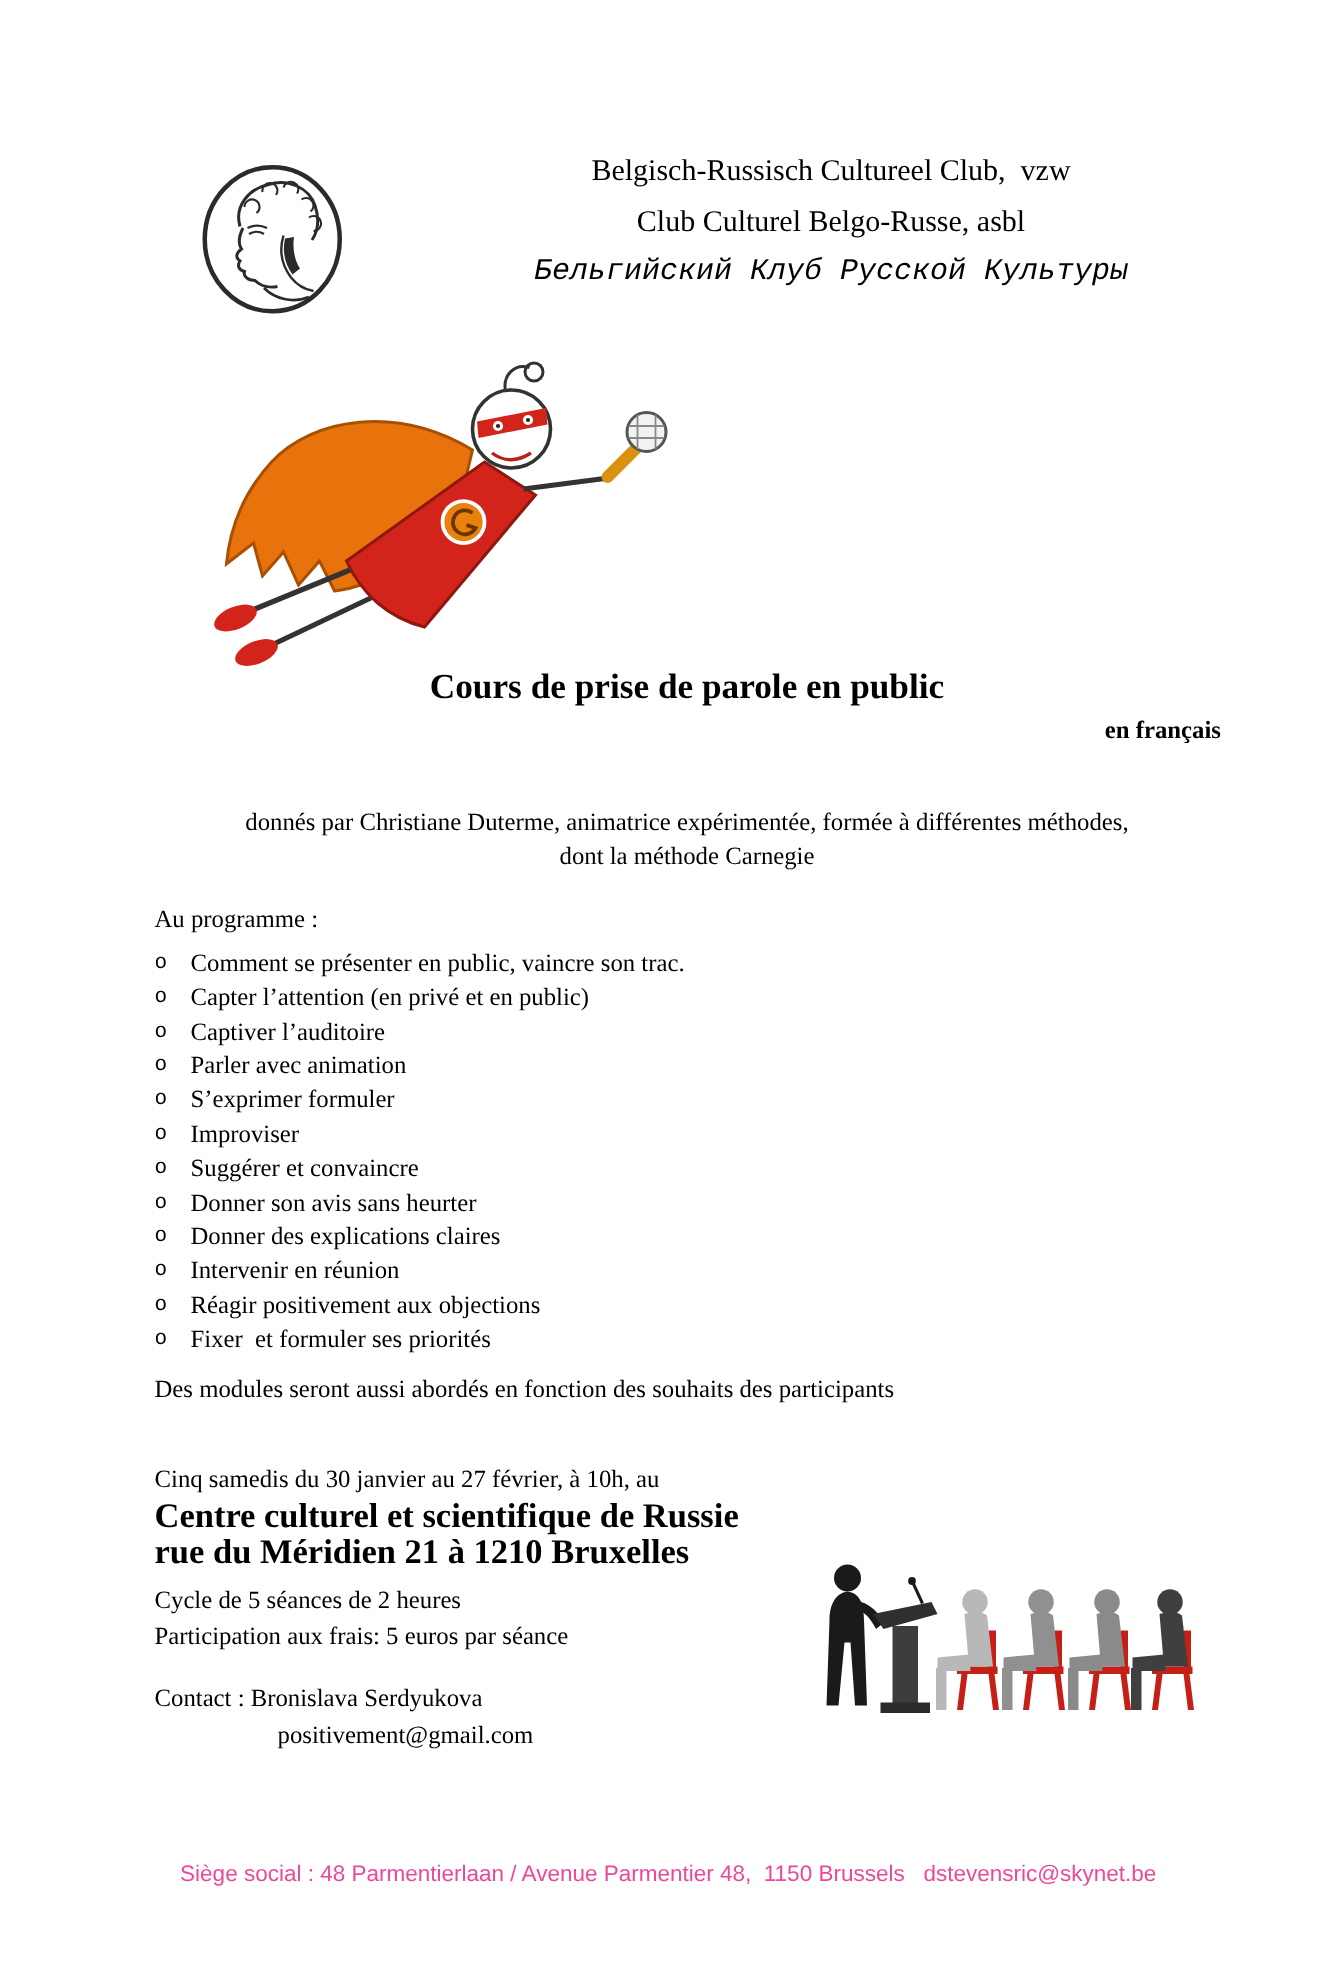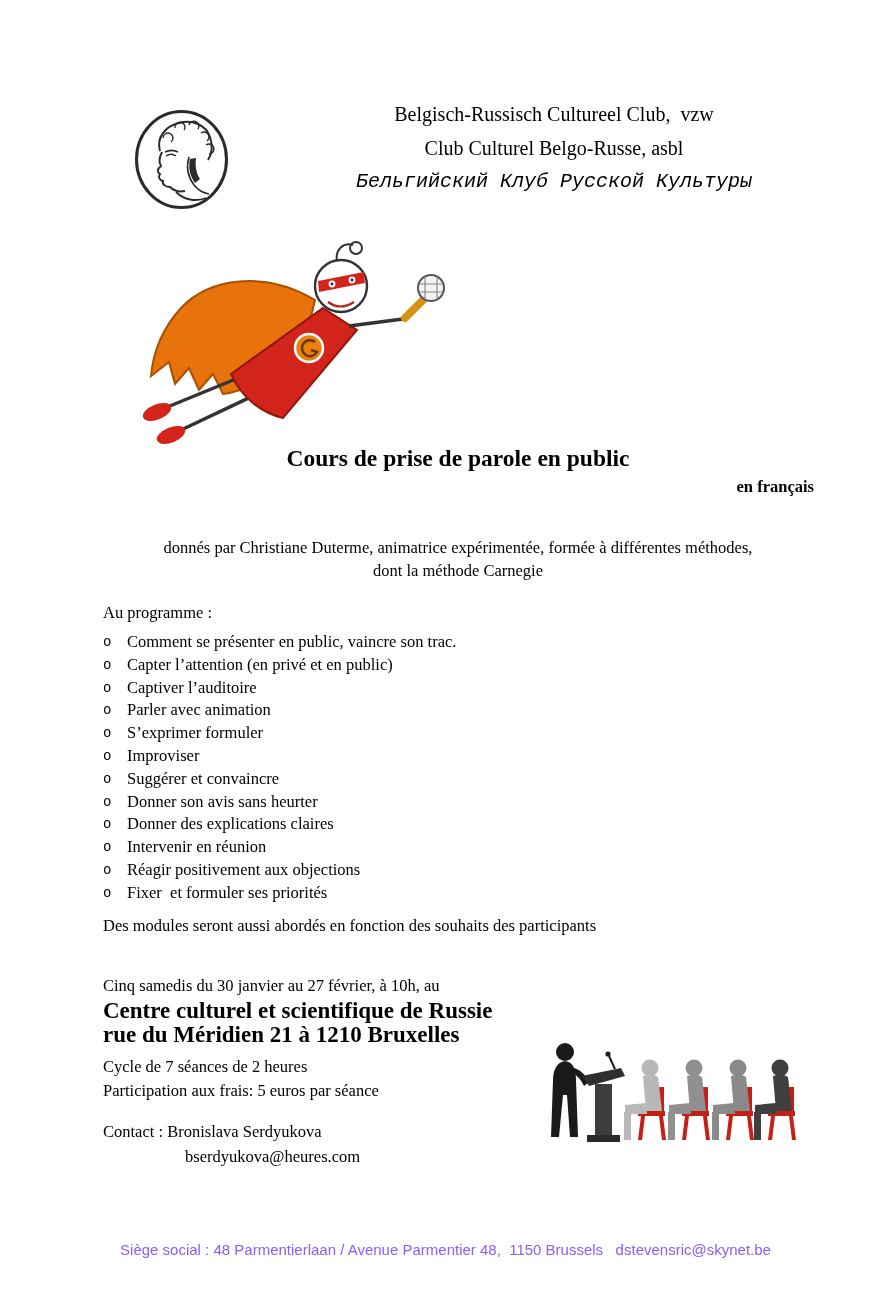--- a/index.html
+++ b/index.html
@@ -35,21 +35,21 @@
   .venue{font-weight:bold;font-size:23px;}
 
   .details{left:103px;top:1055px;font-size:16.5px;line-height:24px;}
 
   .contact{left:103px;top:1119px;font-size:16.5px;line-height:25px;}
   .contact .email{padding-left:82px;}
 
   .audience{left:527px;top:1037px;width:273px;height:113px;}
 
   .footer{left:0;top:1241px;width:891px;text-align:center;
-          font-family:"Liberation Sans",sans-serif;font-size:15px;color:#8b5cf6;}
+          font-family:"Liberation Sans",sans-serif;font-size:15px;color:#ec4899;}
 </style>
 </head>
 <body>
 
 <div class="page">
 
   <div class="abs logo">
     <svg viewBox="0 0 99 105" width="99" height="105">
       <ellipse cx="49.5" cy="52.5" rx="45" ry="48" fill="none" stroke="#2b2b2b" stroke-width="3"></ellipse>
       <path d="M28,44 C24,30 34,19 47,16 C60,12 74,18 78,30 C81,39 80,47 76,53" fill="none" stroke="#2b2b2b" stroke-width="2"></path>
@@ -160,27 +160,27 @@
 
   <div class="abs modules pre">Des modules seront aussi abordés en fonction des souhaits des participants</div>
 
   <div class="abs schedule">
     <div class="pre">Cinq samedis du 30 janvier au 27 février, à 10h, au</div>
     <div class="venue pre">Centre culturel et scientifique de Russie</div>
     <div class="venue pre">rue du Méridien 21 à 1210 Bruxelles</div>
   </div>
 
   <div class="abs details">
-    <div class="pre">Cycle de 7 séances de 2 heures</div>
+    <div class="pre">Cycle de 5 séances de 2 heures</div>
     <div class="pre">Participation aux frais: 5 euros par séance</div>
   </div>
 
   <div class="abs contact">
     <div class="pre">Contact : Bronislava Serdyukova</div>
-    <div class="email pre">bserdyukova@heures.com</div>
+    <div class="email pre">positivement@gmail.com</div>
   </div>
 
   <div class="abs audience">
     <svg viewBox="0 0 273 113" width="273" height="113">
       <g fill="#1a1a1a">
         <circle cx="38" cy="15" r="9"></circle>
         <path d="M38,24 C30,25 26,33 26,43 L24,100 L32,100 L36,58 L40,58 L43,100 L51,100 L49,43 C49,32 46,25 38,24 Z"></path>
         <path d="M44,30 C53,32 59,38 62,45 L57,49 C53,41 48,36 42,36 Z"></path>
       </g>
       <g>

